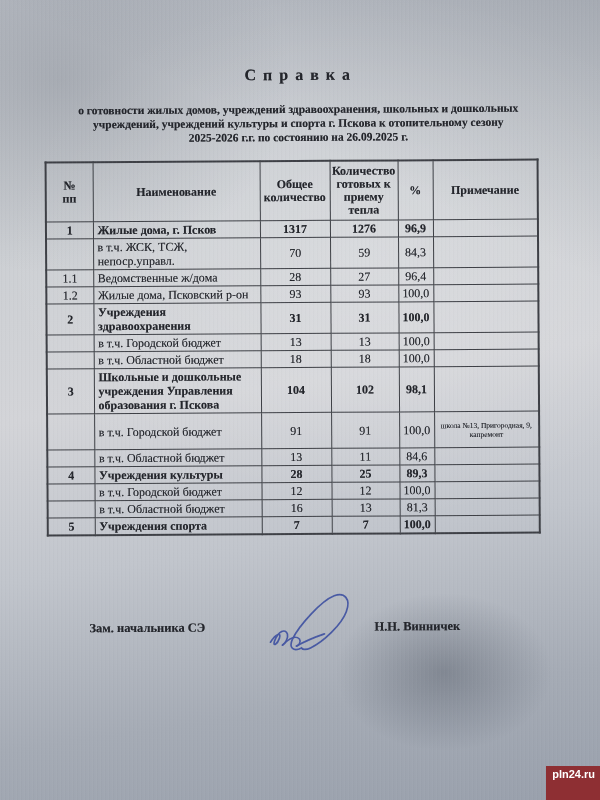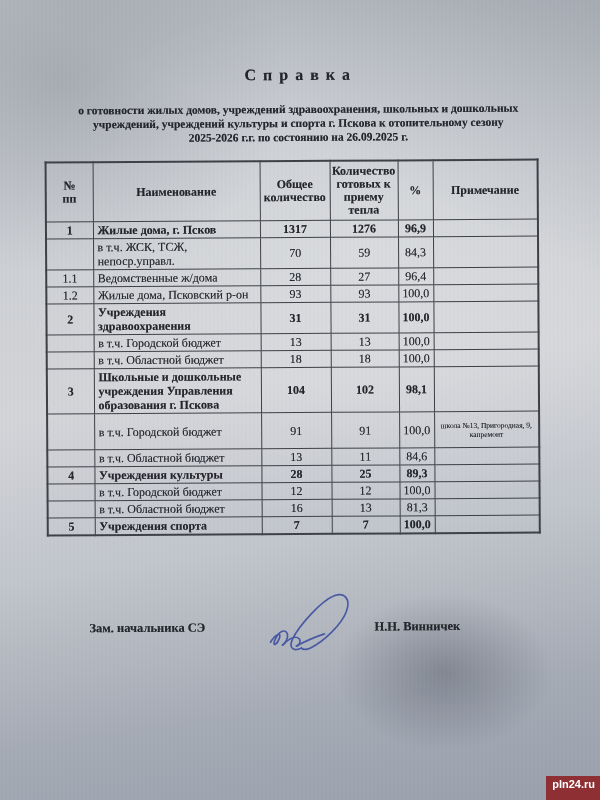--- a/index.html
+++ b/index.html
@@ -51,21 +51,21 @@
   .readiness td.col-note{font-size:7.5px;line-height:9px;padding:1px 3px;font-weight:normal;}
   .readiness tr.has-note{height:36px;}
   .sig{position:absolute;top:612px;left:0;right:0;height:70px;font-weight:bold;font-size:12.5px;}
   .sig-role{position:absolute;left:88px;top:8px;text-shadow:0 0 .5px rgba(25,27,33,.5);}
   .sig-name{position:absolute;left:373px;top:8px;text-shadow:0 0 .5px rgba(25,27,33,.5);}
   .sig-ink{position:absolute;left:260px;top:-24px;}
   .badge{
     position:absolute;right:0;bottom:0;z-index:5;
     background:#8e2f33;color:#ffffff;
     font-family:"Liberation Sans",sans-serif;font-weight:bold;font-size:11px;
-    padding:2px 5px 10px 6px;
+    padding:2px 5px 20px 6px;
   }
 </style>
 </head>
 <body>
 
 <div class="photo">
   <div class="sheet">
 
     <div class="doc-title">С п р а в к а</div>
 

